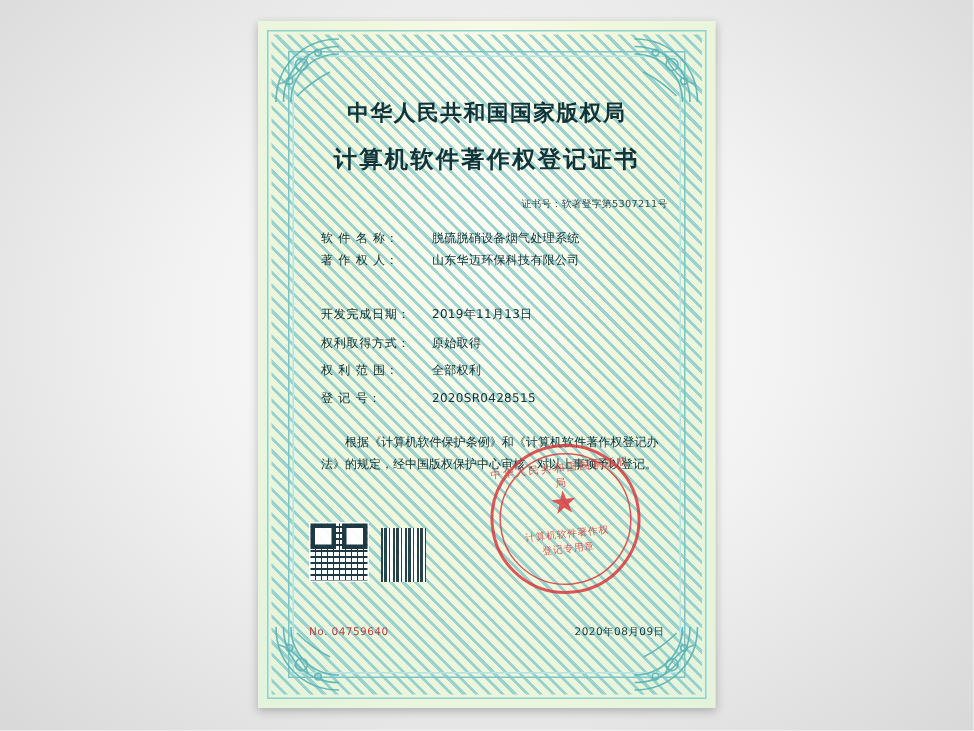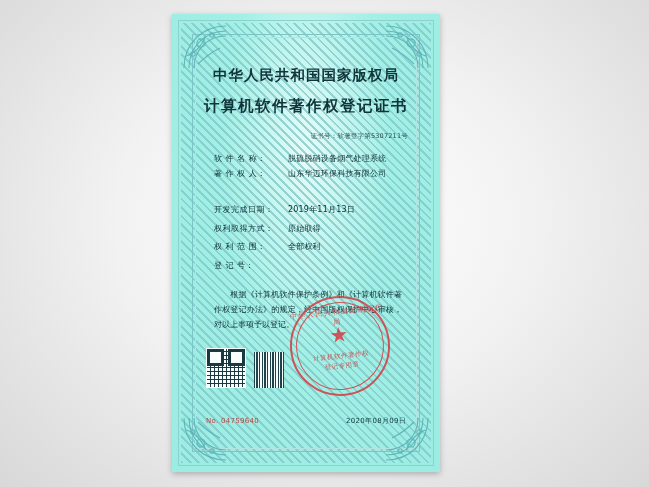--- a/index.html
+++ b/index.html
@@ -13,23 +13,23 @@
   body {
     background: radial-gradient(ellipse at 50% 45%, #ffffff 0%, #f2f2f2 45%, #d8d8d8 100%);
     position: relative;
   }
 
   
   .cert {
     position: absolute;
     left: 172px;
     top: 14px;
-    width: 268px;
+    width: 305px;
     height: 458px;
-    background: #5eead4;
+    background: #fef9c3;
     box-shadow: 0 2px 6px rgba(0,0,0,0.25);
     overflow: hidden;
   }
   
   .paper-wash {
     position: absolute;
     inset: 0;
     background:
       radial-gradient(ellipse at 50% 30%, rgba(255,255,255,0.85) 0%, rgba(229,246,247,0.5) 45%, rgba(205,238,240,0.55) 100%);
     pointer-events: none;
@@ -347,20 +347,21 @@
         <span class="val">原始取得</span>
       </div>
 
       <div class="row">
         <span class="lbl">权 利 范 围：</span>
         <span class="val">全部权利</span>
       </div>
 
       <div class="row">
         <span class="lbl">登 记 号：</span>
+        <span class="val">2020SR0428515</span>
       </div>
 
     </div>
 
     <div class="paragraph">
       <span class="indent"></span><span>根据《计算机软件保护条例》和《计算机软件著作权登记办法》的规定，经中国版权保护中心审核，对以上事项予以登记。</span>
     </div>
 
     <div class="codes">
       <div class="qr"></div>

